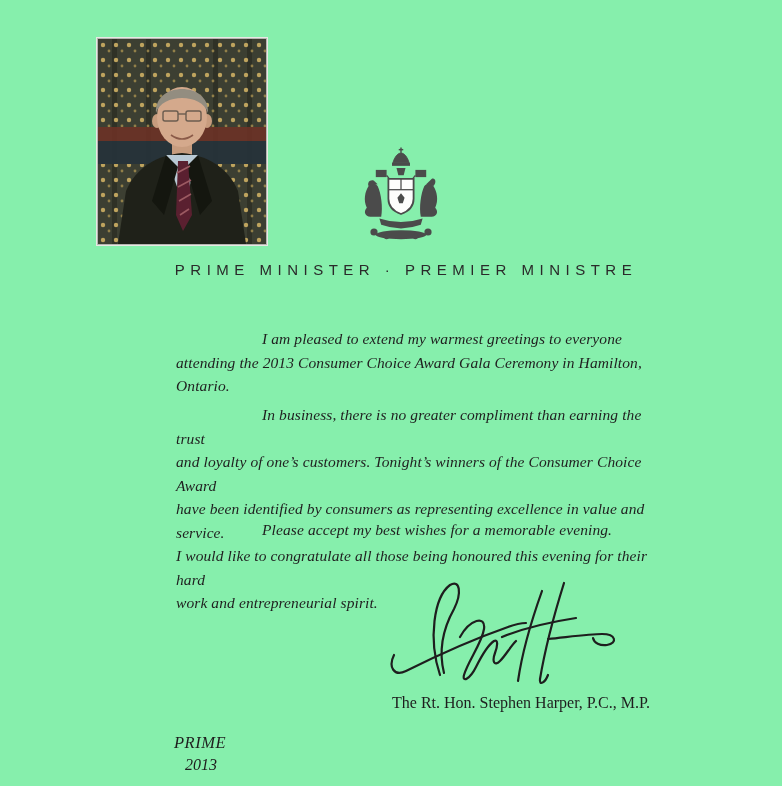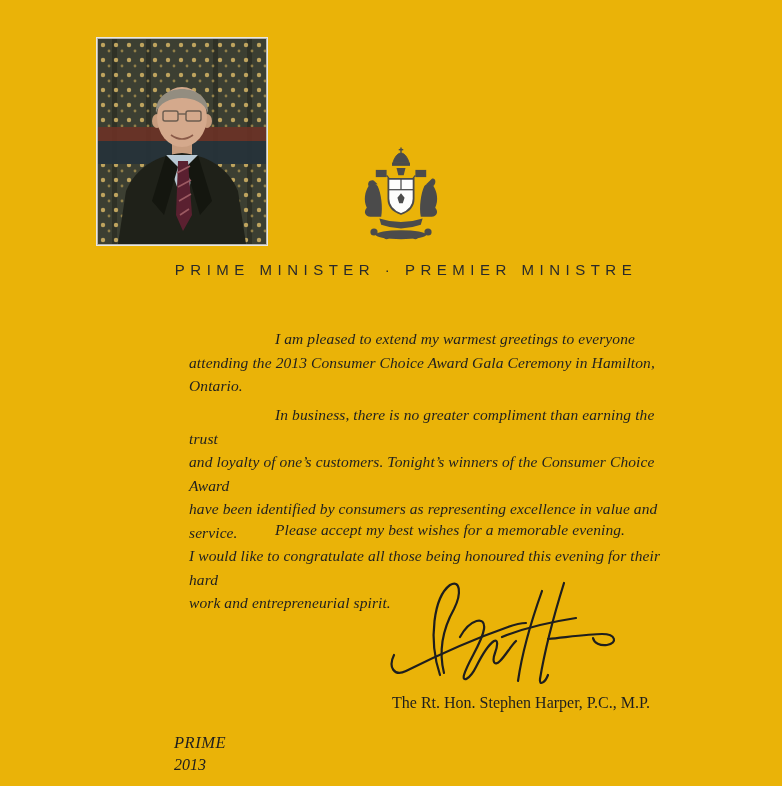--- a/index.html
+++ b/index.html
@@ -5,21 +5,21 @@
   html,body{margin:0;padding:0;}
   body{
     width:782px;height:786px;
     background:#ffffff;
     font-family:"Liberation Serif", serif;
     overflow:hidden;
     position:relative;
   }
   .page{
     position:absolute;inset:0;
-    background:#eab308;
+    background:#86efac;
   }
   
   .pm-photo{
     position:absolute;left:97px;top:38px;width:168px;height:205px;
     border:1px solid #b5b5b0;
     box-shadow:0 0 0 1px #e8e8e4;
     overflow:hidden;
   }
   .coat-of-arms{
     position:absolute;left:356px;top:146px;width:90px;height:100px;
@@ -28,21 +28,21 @@
     position:absolute;left:30px;top:261px;width:752px;
     text-align:center;
     font-family:"Liberation Sans", sans-serif;
     font-size:15px;
     letter-spacing:5.5px;
     color:#2a2a2a;
     white-space:nowrap;
   }
   
   .para{
-    position:absolute;left:189px;width:486px;
+    position:absolute;left:176px;width:486px;
     font-family:"Liberation Serif", serif;
     font-style:italic;
     font-size:15.5px;
     line-height:23.5px;
     color:#1f1f1f;
     white-space:pre-line;
     text-indent:86px;
     letter-spacing:0.1px;
   }
   .para-1{top:327px;}
@@ -59,21 +59,21 @@
     color:#1e1e1e;
     white-space:nowrap;
   }
   
   .footer-place{
     position:absolute;left:174px;top:733px;
     font-style:italic;font-size:16.5px;color:#1e1e1e;
     letter-spacing:0.5px;
   }
   .footer-year{
-    position:absolute;left:174px;top:756px;
+    position:absolute;left:185px;top:756px;
     font-style:italic;font-size:16px;color:#1e1e1e;
   }
 </style>
 </head>
 <body>
 
 <div class="page">
 
   <div class="pm-photo">
     <svg width="168" height="205" viewBox="0 0 168 205" xmlns="http://www.w3.org/2000/svg">

